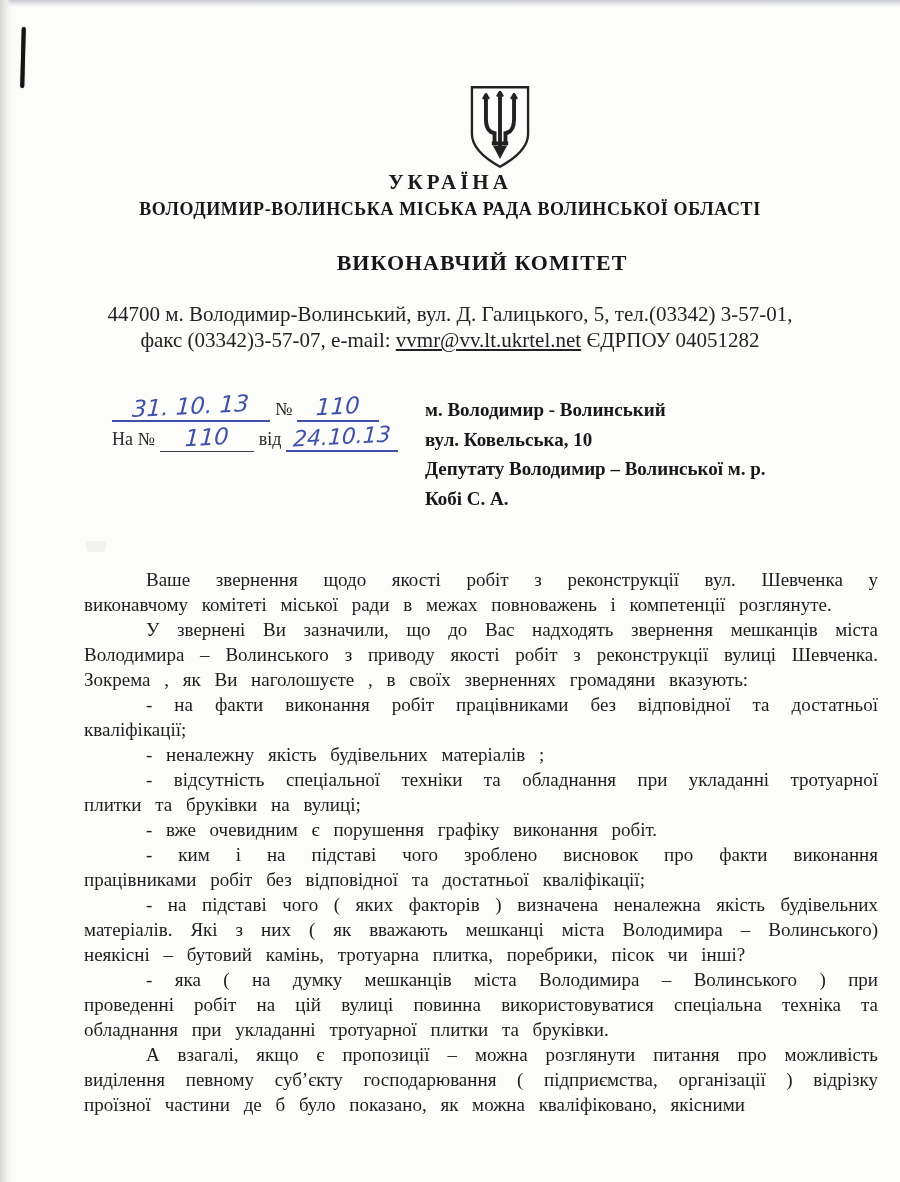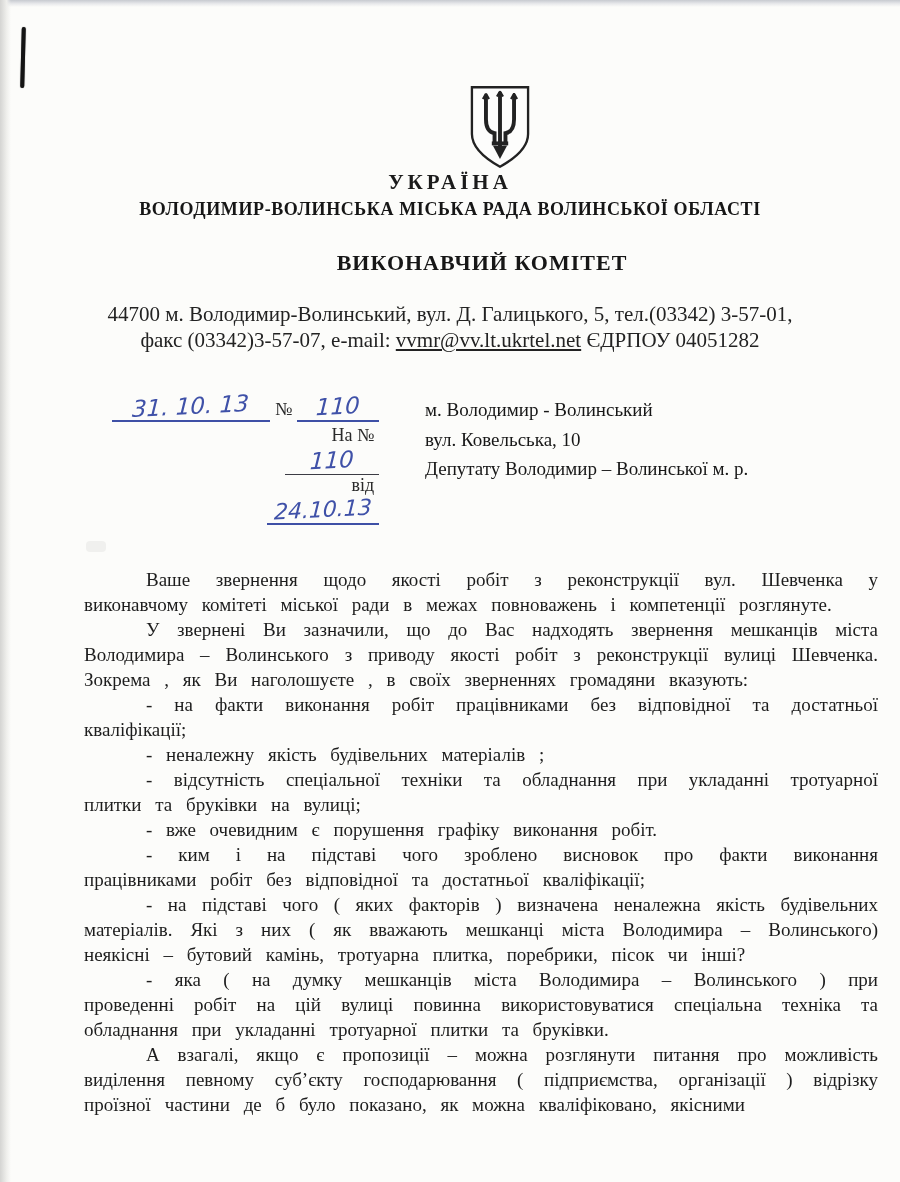--- a/index.html
+++ b/index.html
@@ -49,39 +49,39 @@
     font-size:22px;font-weight:700;letter-spacing:1px;color:#161616;padding-left:32px;
   }
   .addr{
     position:absolute;top:301px;left:0;width:100%;text-align:center;
     font-size:21px;line-height:26px;color:#222;
   }
   .addr .email{text-decoration:underline;}
   
   .ref{position:absolute;left:112px;top:394px;font-size:18px;color:#2a2a2a;}
   .ref-row{display:flex;align-items:flex-end;white-space:nowrap;}
-  .ref-row + .ref-row{margin-top:3px;flex-direction:column;}
+  .ref-row + .ref-row{margin-top:3px;}
   .cell{display:inline-block;text-align:center;padding:0 4px 1px 4px;}
   .u-dark{border-bottom:1.6px solid #3c3c44;}
   .u-blue{border-bottom:2px solid #3e50a6;}
   .hw{
     font-family:"DejaVu Sans", sans-serif;
     font-style:italic;
     color:#3f51a8;
     font-size:23px;
     line-height:24px;
     display:inline-block;
     transform:rotate(-3deg) skewX(-6deg);
   }
   .hw.small{font-size:22px;}
   .printed{padding:0 5px 2px 5px;}
   
   .recipient{
     position:absolute;left:425px;top:395px;
-    font-size:19px;font-weight:400;line-height:29.5px;color:#171717;
+    font-size:19px;font-weight:700;line-height:29.5px;color:#171717;
   }
   
   .body-text{
     position:absolute;left:84px;top:523px;width:794px;bottom:0;
     overflow:hidden;
     font-size:19px;line-height:25px;
     text-align:justify;
     word-spacing:9px;
     color:#1d1d1d;
     margin-top:44px;
@@ -131,20 +131,21 @@
       <span class="cell u-dark" style="min-width:86px" data-name="incoming-number-field"><span class="hw" data-name="incoming-number-handwritten">110</span></span>
       <span class="printed" data-name="date-word-label">від</span>
       <span class="cell u-blue" style="min-width:104px" data-name="incoming-date-field"><span class="hw small" data-name="incoming-date-handwritten">24.10.13</span></span>
     </div>
   </div>
 
   <div class="recipient" data-name="recipient-block">
     <div data-name="recipient-city">м. Володимир - Волинський</div>
     <div data-name="recipient-street">вул. Ковельська, 10</div>
     <div data-name="recipient-title">Депутату Володимир – Волинської м. р.</div>
+    <div data-name="recipient-name">Кобі С. А.</div>
   </div>
 
   <div class="body-text" data-name="letter-body">
     <p data-name="paragraph">Ваше звернення щодо якості робіт з реконструкції вул. Шевченка у виконавчому комітеті міської ради в межах повноважень і компетенції розглянуте.</p>
     <p data-name="paragraph">У звернені Ви зазначили, що до Вас надходять звернення мешканців міста Володимира – Волинського з приводу якості робіт з реконструкції вулиці Шевченка. Зокрема , як Ви наголошуєте , в своїх зверненнях громадяни вказують:</p>
     <p data-name="list-item">- на факти виконання робіт працівниками без відповідної та достатньої кваліфікації;</p>
     <p data-name="list-item">- неналежну якість будівельних матеріалів ;</p>
     <p data-name="list-item">- відсутність спеціальної техніки та обладнання при укладанні тротуарної плитки  та бруківки на вулиці;</p>
     <p data-name="list-item">- вже очевидним є порушення графіку виконання робіт.</p>
     <p data-name="list-item">- ким і на підставі чого зроблено висновок про факти виконання працівниками робіт без відповідної та достатньої кваліфікації;</p>

